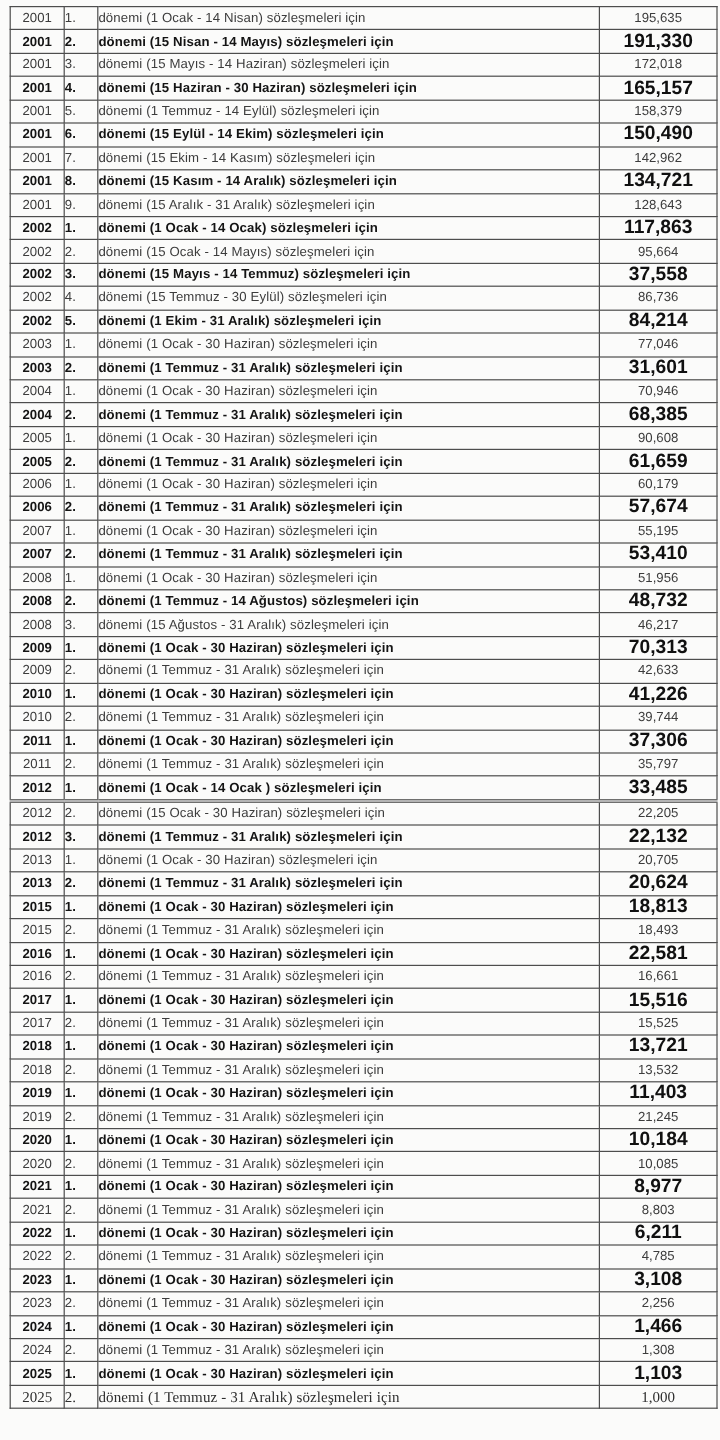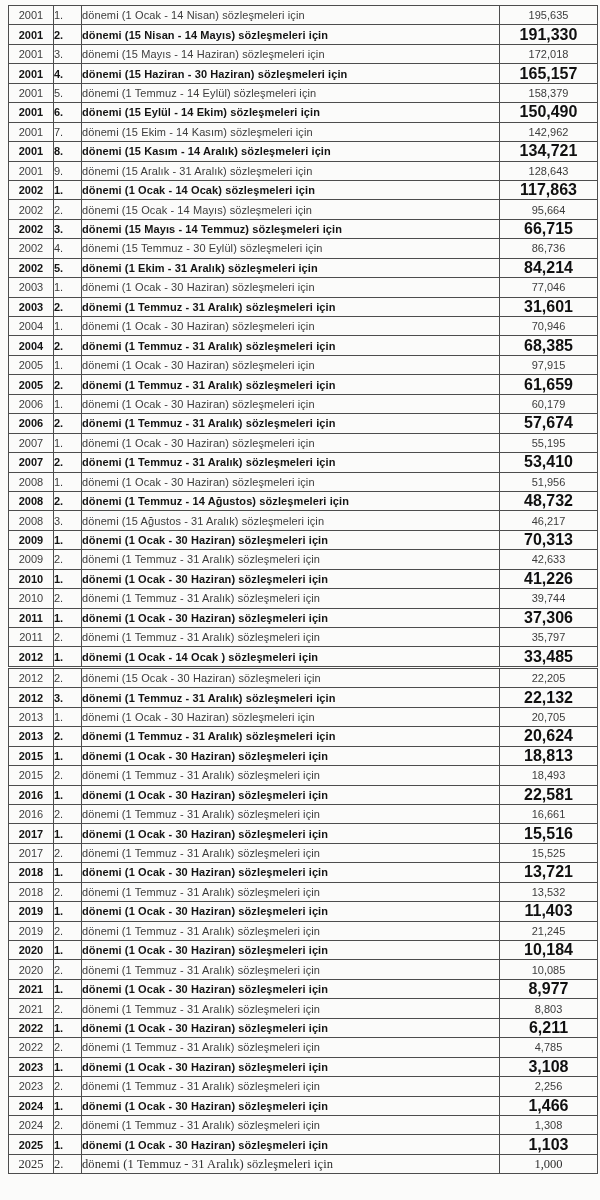--- a/index.html
+++ b/index.html
@@ -137,21 +137,21 @@
         <tr>
     <td class="c-year">2002</td>
     <td class="c-period">2.</td>
     <td class="c-desc">dönemi (15 Ocak - 14 Mayıs) sözleşmeleri için</td>
     <td class="c-value">95,664</td>
   </tr>
         <tr class="bold">
     <td class="c-year">2002</td>
     <td class="c-period">3.</td>
     <td class="c-desc">dönemi (15 Mayıs - 14 Temmuz) sözleşmeleri için</td>
-    <td class="c-value">66,715</td>
+    <td class="c-value">37,558</td>
   </tr>
         <tr>
     <td class="c-year">2002</td>
     <td class="c-period">4.</td>
     <td class="c-desc">dönemi (15 Temmuz - 30 Eylül) sözleşmeleri için</td>
     <td class="c-value">86,736</td>
   </tr>
         <tr class="bold">
     <td class="c-year">2002</td>
     <td class="c-period">5.</td>
@@ -179,21 +179,21 @@
         <tr class="bold">
     <td class="c-year">2004</td>
     <td class="c-period">2.</td>
     <td class="c-desc">dönemi (1 Temmuz - 31 Aralık) sözleşmeleri için</td>
     <td class="c-value">68,385</td>
   </tr>
         <tr>
     <td class="c-year">2005</td>
     <td class="c-period">1.</td>
     <td class="c-desc">dönemi (1 Ocak - 30 Haziran) sözleşmeleri için</td>
-    <td class="c-value">97,915</td>
+    <td class="c-value">90,608</td>
   </tr>
         <tr class="bold">
     <td class="c-year">2005</td>
     <td class="c-period">2.</td>
     <td class="c-desc">dönemi (1 Temmuz - 31 Aralık) sözleşmeleri için</td>
     <td class="c-value">61,659</td>
   </tr>
         <tr>
     <td class="c-year">2006</td>
     <td class="c-period">1.</td>

